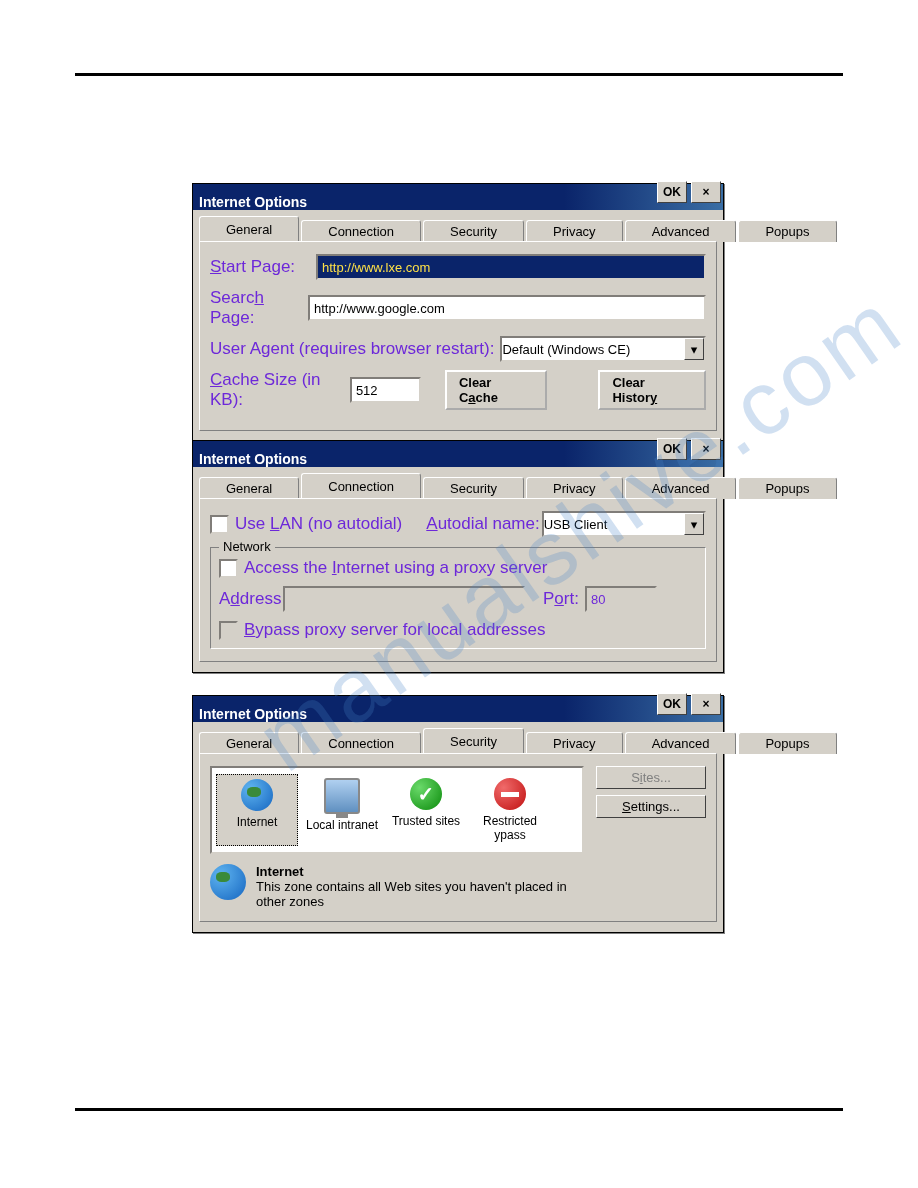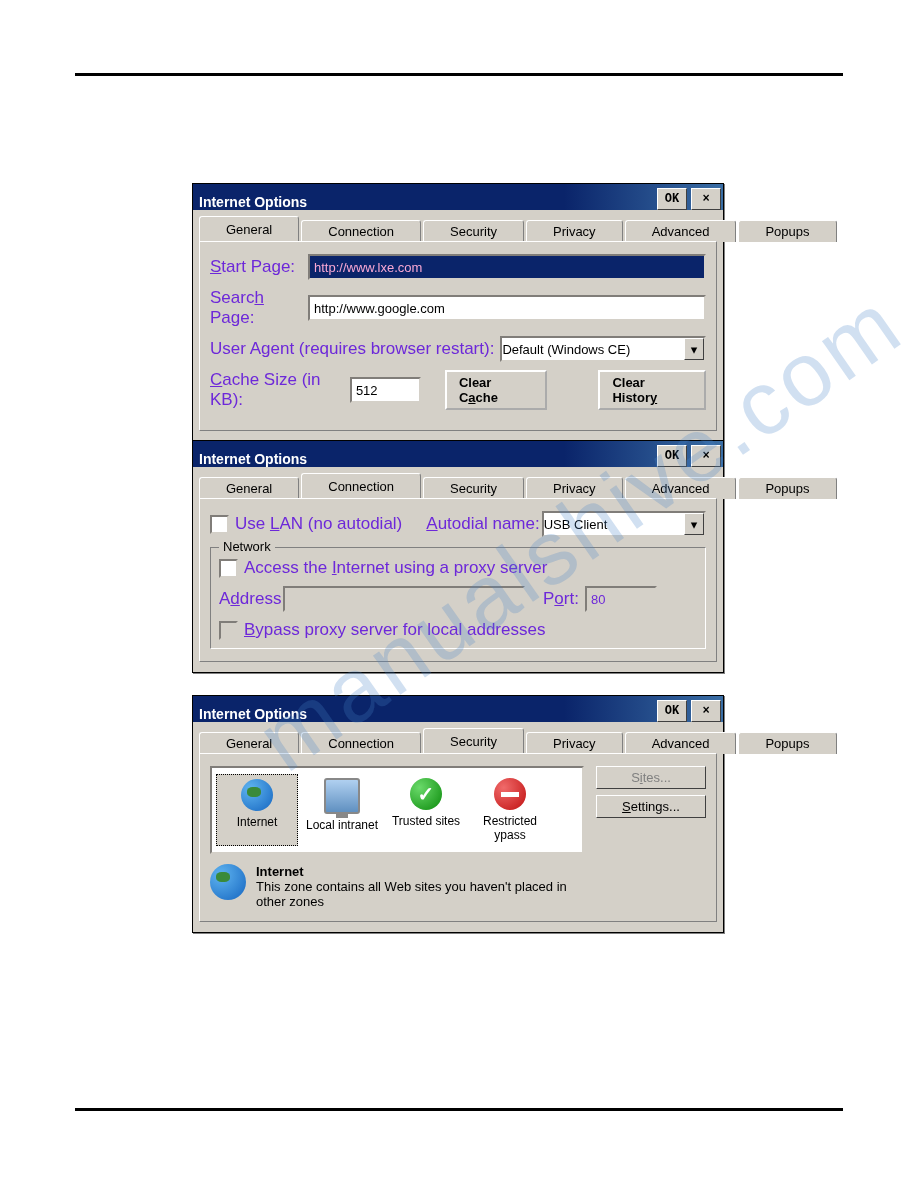--- a/index.html
+++ b/index.html
@@ -50,28 +50,27 @@
   }
   .titlebar .spacer { flex: 1; }
   .title-btn {
     background: #d4d0c8;
     color: #000;
     border: 1px solid #fff;
     border-right-color: #404040;
     border-bottom-color: #404040;
     height: 20px;
     min-width: 22px;
-    margin: 0 2px;
+    margin: 7px 2px;
     font-size: 12px;
     font-weight: bold;
     display: flex;
     align-items: center;
     justify-content: center;
     padding: 0 3px;
-    font-family: Liberation Mono, monospace;
   }
   .tabrow {
     display: flex;
     padding: 6px 6px 0 6px;
     align-items: flex-end;
   }
   .tab {
     background: #d4d0c8;
     border: 1px solid #fff;
     border-right-color: #808080;
@@ -112,21 +111,21 @@
   .underline { text-decoration: underline; }
   .txt {
     background: #fff;
     border: 2px inset #d4d0c8;
     height: 22px;
     padding: 0 4px;
     font-size: 13px;
     display: flex;
     align-items: center;
   }
-  .txt.sel { background: #0a246a; color: #f9a8d4; }
+  .txt.sel { background: #0a246a; color: #fde047; margin-left: 8px; }
   .select {
     background: #fff;
     border: 2px inset #d4d0c8;
     height: 22px;
     display: flex;
     align-items: center;
     position: relative;
   }
   .select .arrow {
     position: absolute;

